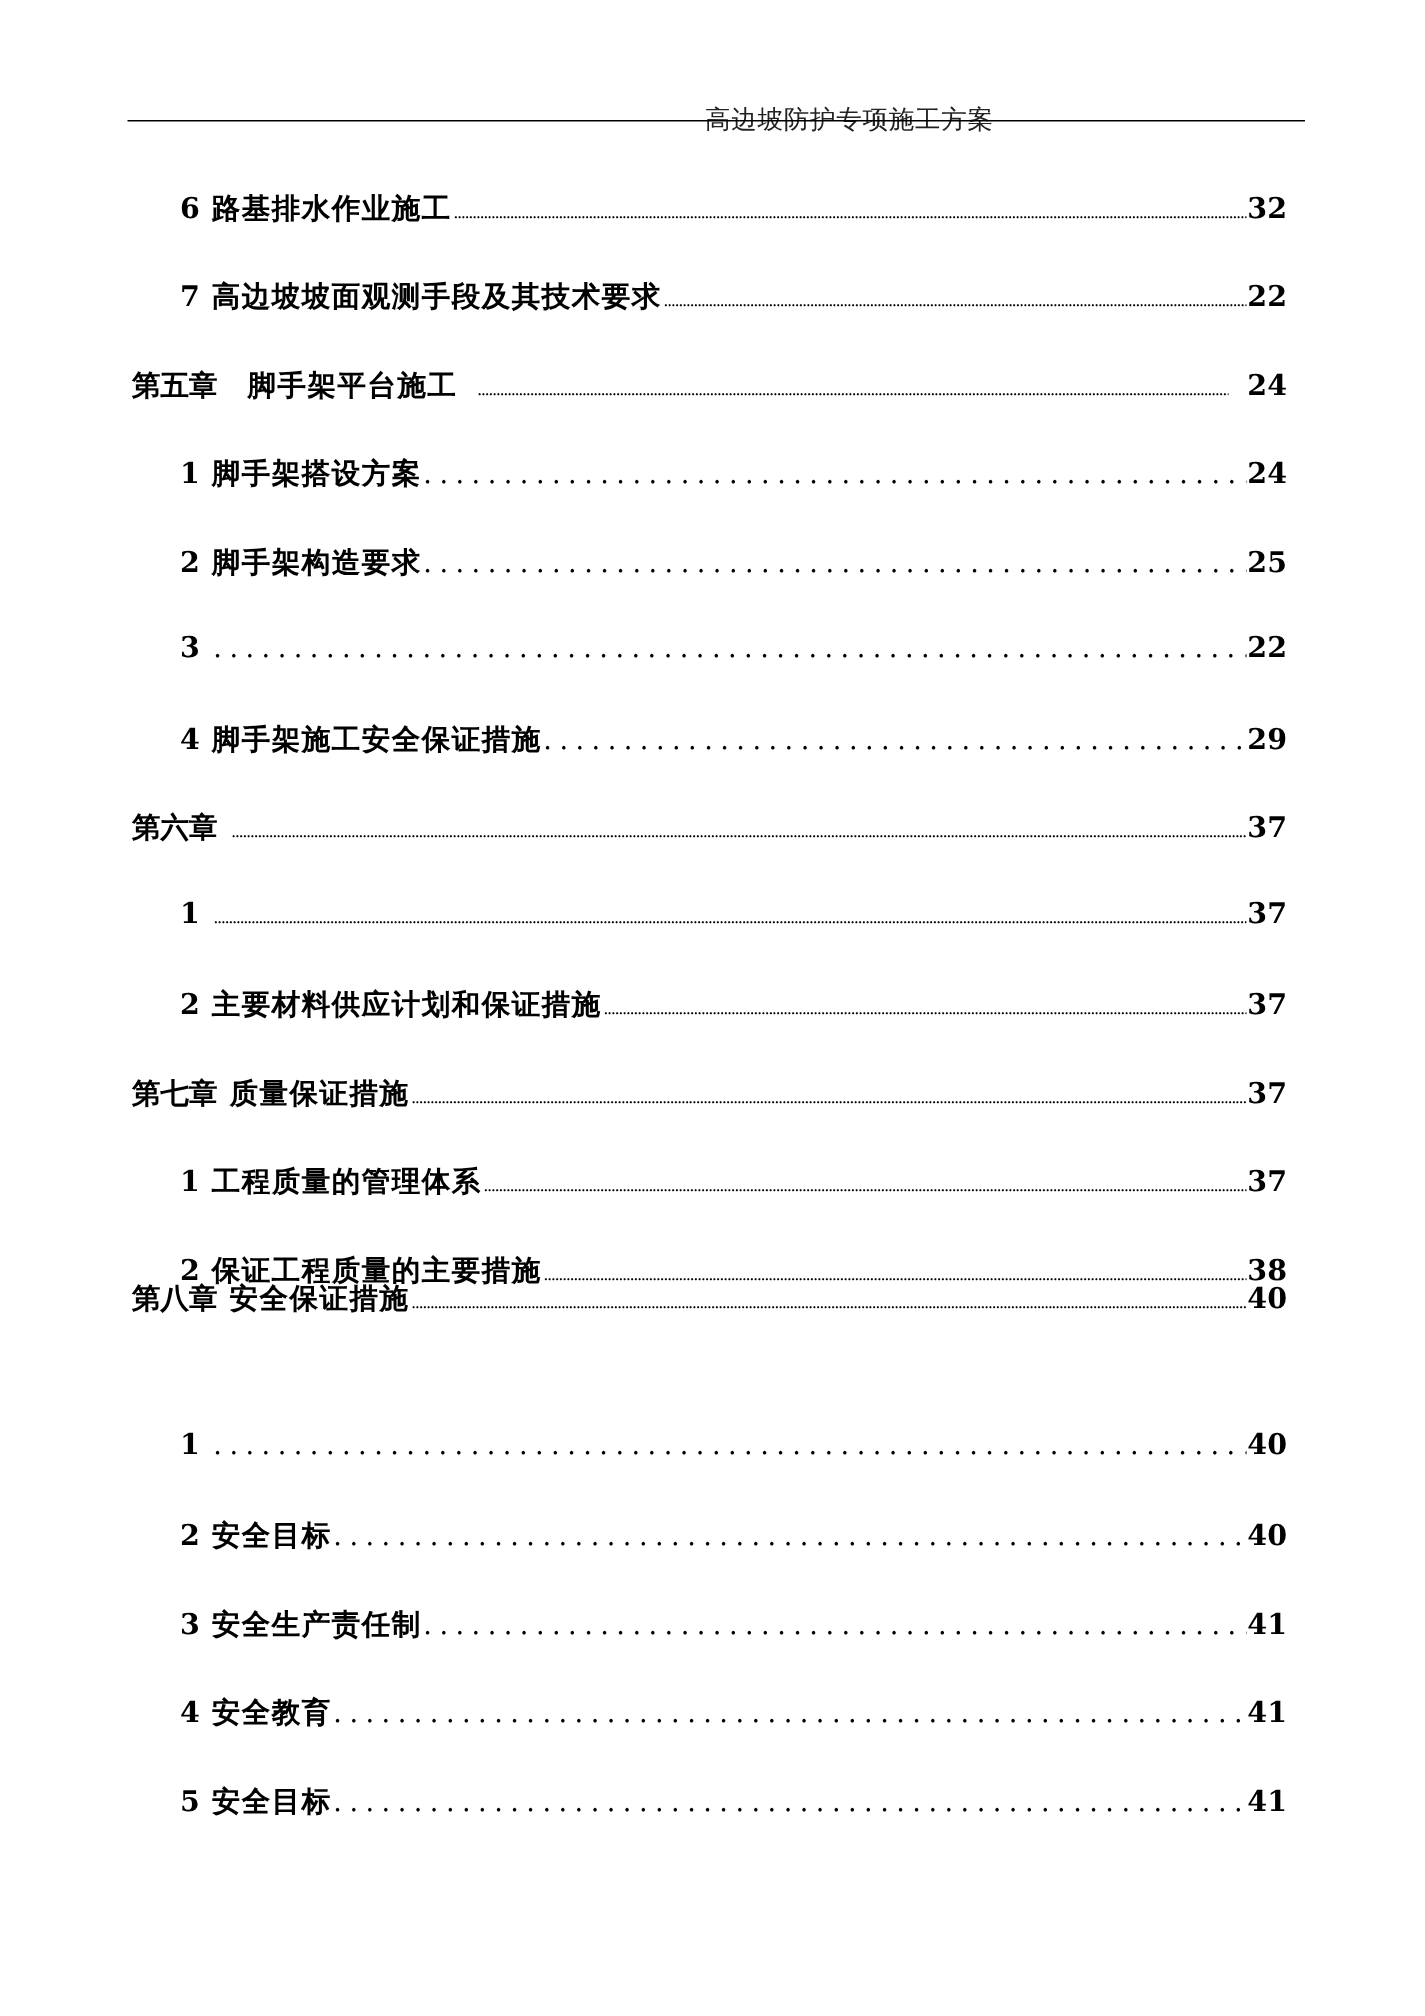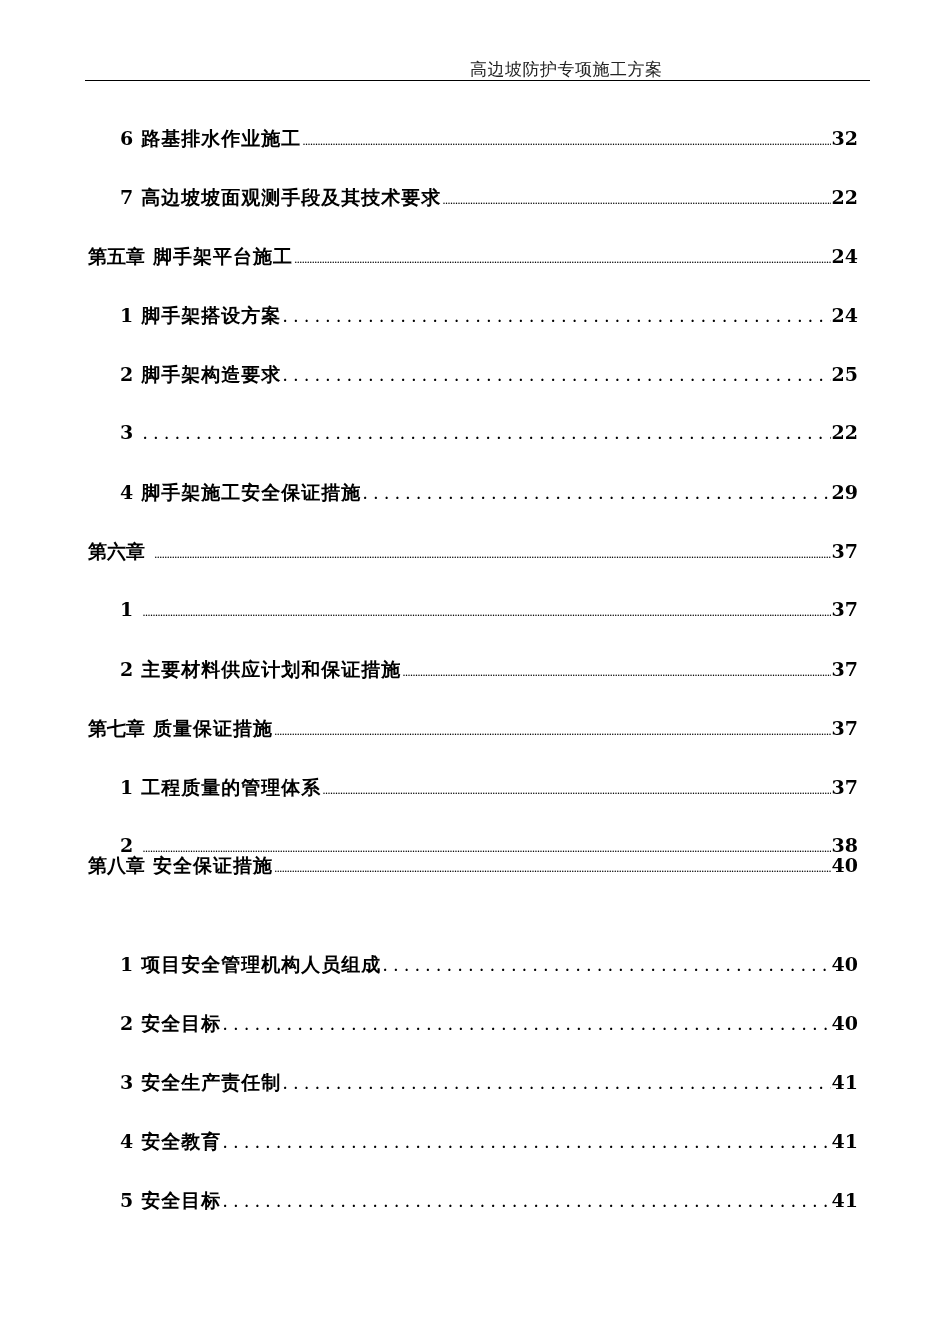--- a/index.html
+++ b/index.html
@@ -1,17 +1,17 @@
 <!DOCTYPE html>
 <html><head>
   <meta charset="utf-8">
   <style>
     html, body { margin: 0; padding: 0; background: #ffffff; }
     body { width: 950px; height: 1344px; position: relative; overflow: hidden; font-family: "DejaVu Serif", "Liberation Serif", serif; color: #000; }
-    .header-title { position: absolute; left: 470px; top: 58px; font-size: 17px; color: #222; letter-spacing: 0.5px; font-family: "DejaVu Serif", serif; font-weight: normal; }
+    .header-title { position: absolute; left: 470px; top: 68px; font-size: 17px; color: #222; letter-spacing: 0.5px; font-family: "DejaVu Serif", serif; font-weight: normal; }
     .header-rule { position: absolute; left: 85px; top: 80px; width: 785px; height: 0; border-top: 1.5px solid #000; }
     .toc { position: absolute; left: 88px; top: 0; width: 770px; }
     .toc-entry { position: absolute; display: flex; align-items: baseline; height: 26px; font-size: 19px; font-weight: bold; white-space: nowrap; }
     .toc-entry.chapter { left: 0; width: 770px; }
     .toc-entry.section { left: 32px; width: 738px; }
     .toc-num { margin-right: 8px; }
     .toc-title { letter-spacing: 1px; }
     .leader { flex: 1; overflow: hidden; white-space: nowrap; margin: 0 1px; font-weight: normal; }
     .leader.dense { font-size: 11px; letter-spacing: -1px; }
     .leader.sparse { font-size: 18px; letter-spacing: 5px; }
@@ -29,21 +29,21 @@
       <span class="toc-title">路基排水作业施工</span>
       <span class="leader dense">................................................................................................................................................................................................................................................................................................................................................................................................................</span>
       <span class="toc-page">32</span>
     </div>
   <div class="toc-entry section" style="top: 185px;">
       <span class="toc-num">7</span>
       <span class="toc-title">高边坡坡面观测手段及其技术要求</span>
       <span class="leader dense">................................................................................................................................................................................................................................................................................................................................................................................................................</span>
       <span class="toc-page">22</span>
     </div>
-  <div class="toc-entry chapter" style="top: 244px;">
+  <div class="toc-entry chapter" style="top: 244px; gap: 12px;">
       <span class="toc-num">第五章</span>
       <span class="toc-title">脚手架平台施工</span>
       <span class="leader dense">................................................................................................................................................................................................................................................................................................................................................................................................................</span>
       <span class="toc-page">24</span>
     </div>
   <div class="toc-entry section" style="top: 303px;">
       <span class="toc-num">1</span>
       <span class="toc-title">脚手架搭设方案</span>
       <span class="leader sparse">........................................................................................................................</span>
       <span class="toc-page">24</span>
@@ -88,32 +88,32 @@
       <span class="toc-page">37</span>
     </div>
   <div class="toc-entry section" style="top: 775px;">
       <span class="toc-num">1</span>
       <span class="toc-title">工程质量的管理体系</span>
       <span class="leader dense">................................................................................................................................................................................................................................................................................................................................................................................................................</span>
       <span class="toc-page">37</span>
     </div>
   <div class="toc-entry section" style="top: 834px;">
       <span class="toc-num">2</span>
+      <span class="toc-title">保证工程质量的主要措施</span>
       <span class="leader dense">................................................................................................................................................................................................................................................................................................................................................................................................................</span>
       <span class="toc-page">38</span>
     </div>
   <div class="toc-entry chapter" style="top: 853px;">
       <span class="toc-num">第八章</span>
       <span class="toc-title">安全保证措施</span>
       <span class="leader dense">................................................................................................................................................................................................................................................................................................................................................................................................................</span>
       <span class="toc-page">40</span>
     </div>
   <div class="toc-entry section" style="top: 952px;">
       <span class="toc-num">1</span>
-      <span class="toc-title">项目安全管理机构人员组成</span>
       <span class="leader sparse">........................................................................................................................</span>
       <span class="toc-page">40</span>
     </div>
   <div class="toc-entry section" style="top: 1011px;">
       <span class="toc-num">2</span>
       <span class="toc-title">安全目标</span>
       <span class="leader sparse">........................................................................................................................</span>
       <span class="toc-page">40</span>
     </div>
   <div class="toc-entry section" style="top: 1070px;">

